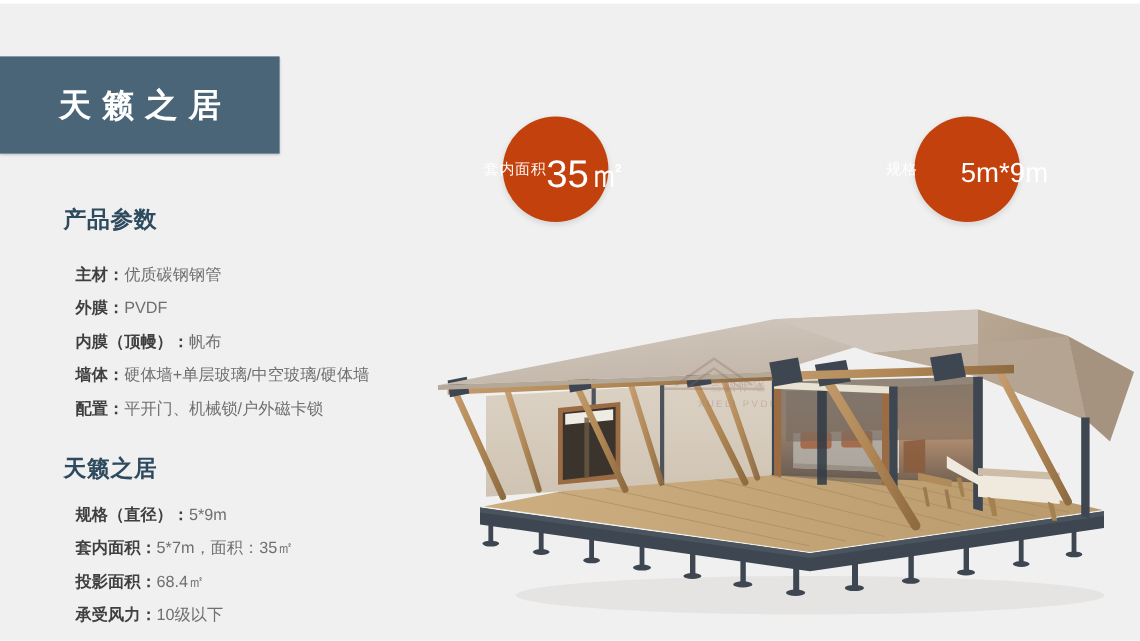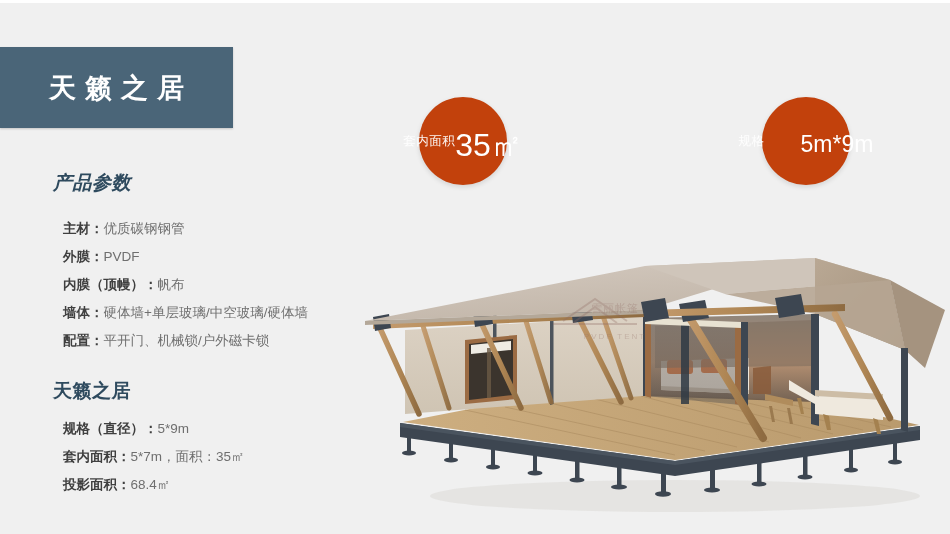--- a/index.html
+++ b/index.html
@@ -44,21 +44,21 @@
 
   
   .section-heading {
     position: absolute;
     color: #2e4a5e;
     font-size: 19px;
     font-weight: bold;
     letter-spacing: 0.5px;
     white-space: nowrap;
   }
-  #heading-product { left: 53px; top: 167px; font-style: italic; }
+  #heading-product { left: 53px; top: 167px; }
   #heading-spec    { left: 53px; top: 375px; }
 
   .param-list {
     position: absolute;
     left: 51px;
     margin: 12px;
     padding: 0;
     list-style: none;
   }
   #product-list { top: 200px; }
@@ -136,21 +136,21 @@
     width: 140px;
     text-align: center;
     color: #8f6a62;
     font-size: 8px;
     letter-spacing: 2px;
     white-space: nowrap;
   }
   .wm-cn {
     position: absolute;
     left: 0;
-    bottom: 27px;
+    bottom: 14px;
     width: 140px;
     text-align: center;
     color: #8f6a62;
     font-size: 11px;
     font-weight: normal;
     letter-spacing: 1px;
     white-space: nowrap;
   }
 </style>
 </head>
@@ -186,20 +186,23 @@
 
   <ul id="spec-list" class="param-list">
     <li>
       <span class="k">规格（直径）：</span><span class="v">5*9m</span>
     </li>
     <li>
       <span class="k">套内面积：</span><span class="v">5*7m，面积：35㎡</span>
     </li>
     <li>
       <span class="k">投影面积：</span><span class="v">68.4㎡</span>
+    </li>
+    <li>
+      <span class="k">承受风力：</span><span class="v">10级以下</span>
     </li>
   </ul>
 
   <div id="badge-1" class="badge">
     <span class="badge-label">套内面积</span>
     <span class="badge-value">35㎡</span>
   </div>
   <div id="badge-3" class="badge">
     <span class="badge-label">规格</span>
     <span class="badge-value">5m*9m</span>
@@ -399,17 +402,17 @@
       </g>
     </svg>
 
     <div class="wm" style="left:200px; top:73px;">
       <svg width="140" height="40" viewBox="0 0 140 40" xmlns="http://www.w3.org/2000/svg">
         <polyline points="18,30 50,8 82,30" fill="none" stroke="#8f6a62" stroke-width="2"></polyline>
         <polyline points="28,32 50,16 72,32" fill="none" stroke="#8f6a62" stroke-width="2"></polyline>
         <line x1="8" y1="33" x2="92" y2="33" stroke="#8f6a62" stroke-width="2"></line>
       </svg>
       <div class="wm-cn">雪丽帐篷</div>
-      <div class="wm-txt">PVDF TENT</div>
+      <div class="wm-txt">XUELI PVDF</div>
     </div>
   </div>
 
 </div>
 
 </body></html>

